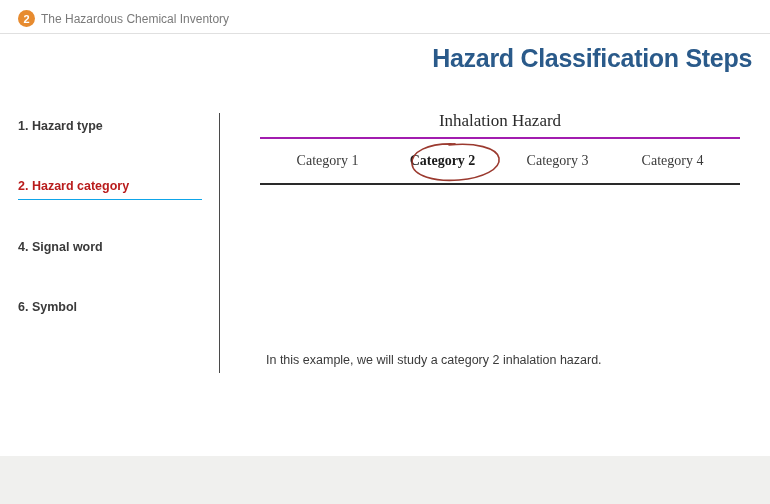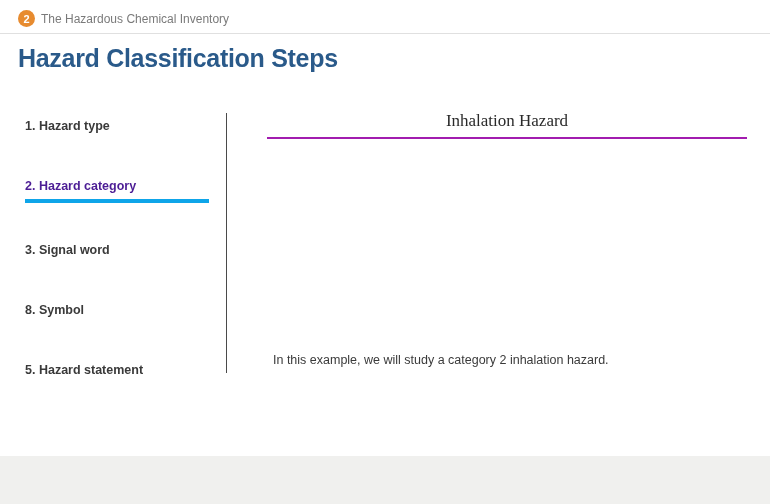--- a/index.html
+++ b/index.html
@@ -34,44 +34,44 @@
     font-size: 12px;
     color: #7a7a7a;
   }
   .title {
     font-family: Tahoma, Verdana, sans-serif;
     font-size: 25px;
     font-weight: bold;
     color: #2a5a8a;
     padding: 10px 18px 0 18px;
     letter-spacing: -0.3px;
+    text-align: right;
   }
   .content {
     position: relative;
     padding: 40px 18px 0 18px;
-    margin-left: 7px;
   }
   .steps-col {
     position: absolute;
     left: 18px;
     top: 40px;
     width: 202px;
     border-right: 1px solid #4a4a4a;
     height: 260px;
   }
   .step {
     font-size: 12.5px;
     font-weight: bold;
     color: #3a3a3a;
     padding: 6px 0 6px 0;
     margin-bottom: 34px;
   }
   .step.active {
-    color: #4c1d95;
-    border-bottom: 4px solid #0ea5e9;
+    color: #b91c1c;
+    border-bottom: 1px solid #0ea5e9;
     width: 184px;
   }
   .right-area {
     position: absolute;
     left: 260px;
     top: 38px;
     width: 480px;
   }
   .hazard-title {
     font-family: Georgia, 'Times New Roman', serif;
@@ -133,26 +133,34 @@
   <div class="breadcrumb">The Hazardous Chemical Inventory</div>
 </div>
 
 <div class="title">Hazard Classification Steps</div>
 
 <div class="content">
 
   <div class="steps-col">
     <div class="step">1. Hazard type</div>
     <div class="step active">2. Hazard category</div>
-    <div class="step">3. Signal word</div>
-    <div class="step">8. Symbol</div>
-    <div class="step">5. Hazard statement</div>
+    <div class="step">4. Signal word</div>
+    <div class="step">6. Symbol</div>
   </div>
 
   <div class="right-area">
     <div class="hazard-title">Inhalation Hazard</div>
+    <div class="cat-row">
+      <div class="cat">Category 1</div>
+      <div class="cat highlight">Category 2</div>
+      <div class="cat">Category 3</div>
+      <div class="cat">Category 4</div>
+      <svg class="circle-mark" viewBox="0 0 102 48">
+        <path d="M 50 6 C 22 5, 6 14, 7 26 C 8 38, 30 44, 54 42 C 78 40, 96 31, 94 20 C 92 10, 70 4, 44 7" fill="none" stroke="#9b3a2f" stroke-width="1.6" stroke-linecap="round"></path>
+      </svg>
+    </div>
   </div>
 
   <div class="caption">In this example, we will study a category 2 inhalation hazard.</div>
 
 </div>
 
 <div class="footer-bar"></div>
 
 </body></html>

